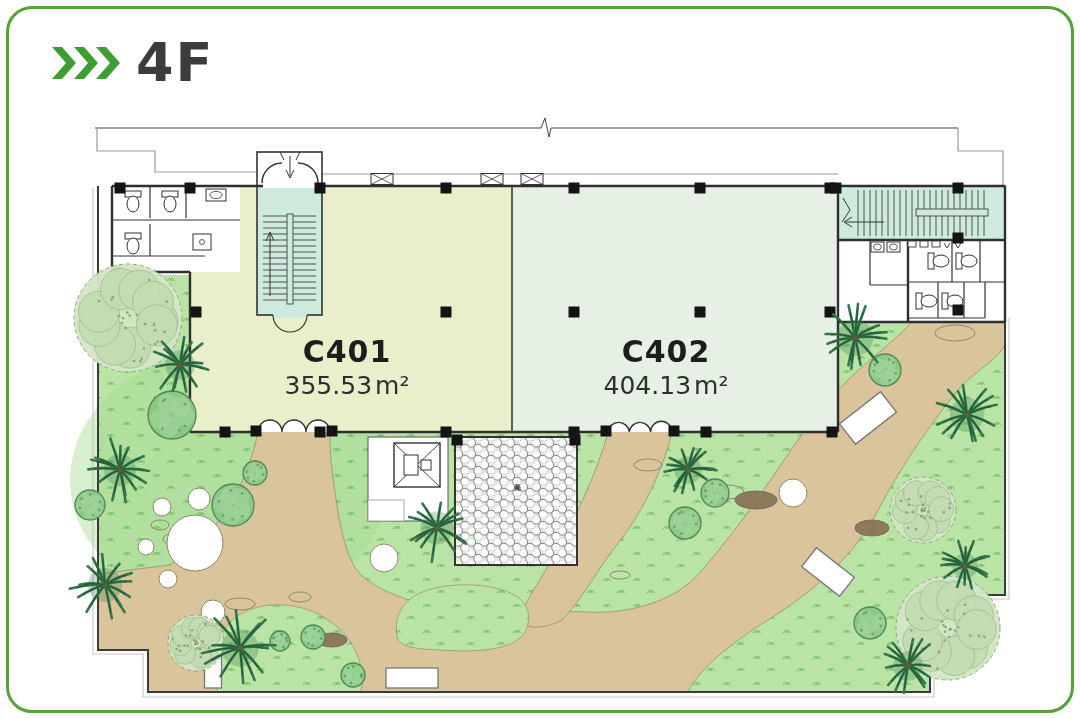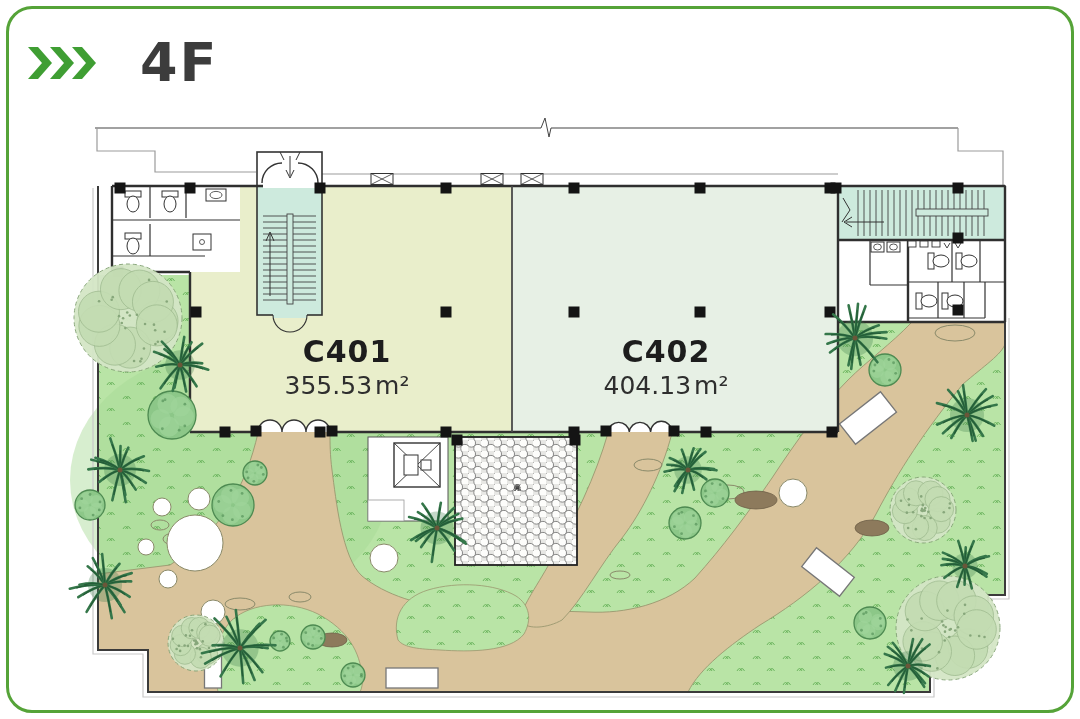--- a/index.html
+++ b/index.html
@@ -1,19 +1,19 @@
 <!DOCTYPE html>
 <html><head>
 <meta charset="utf-8">
 <style>
   html,body{margin:0;padding:0;background:#fff;width:1080px;height:719px;overflow:hidden;
     font-family:"DejaVu Sans","Liberation Sans",sans-serif;}
   .frame{position:absolute;left:6px;top:6px;right:6px;bottom:6px;border:3px solid #55a338;
     border-radius:26px;background:#fff;}
-  .hdr{position:absolute;left:28px;top:36px;display:flex;align-items:center;gap:38px;}
+  .hdr{position:absolute;left:52px;top:36px;display:flex;align-items:center;gap:10px;}
   .floor-title{font-size:54px;font-weight:bold;color:#3c3c3c;letter-spacing:2px;line-height:1;}
   #plan{position:absolute;left:0;top:0;}
   .unit-id{font-family:"DejaVu Sans",sans-serif;font-weight:bold;font-size:30px;fill:#1d1d1d;
     text-anchor:middle;letter-spacing:1px;}
   .unit-area{font-family:"DejaVu Sans",sans-serif;font-size:25px;fill:#2e2e2e;text-anchor:middle;}
   .court-label{font-size:7px;fill:#333;text-anchor:middle;}
 </style>
 </head>
 <body>
 

